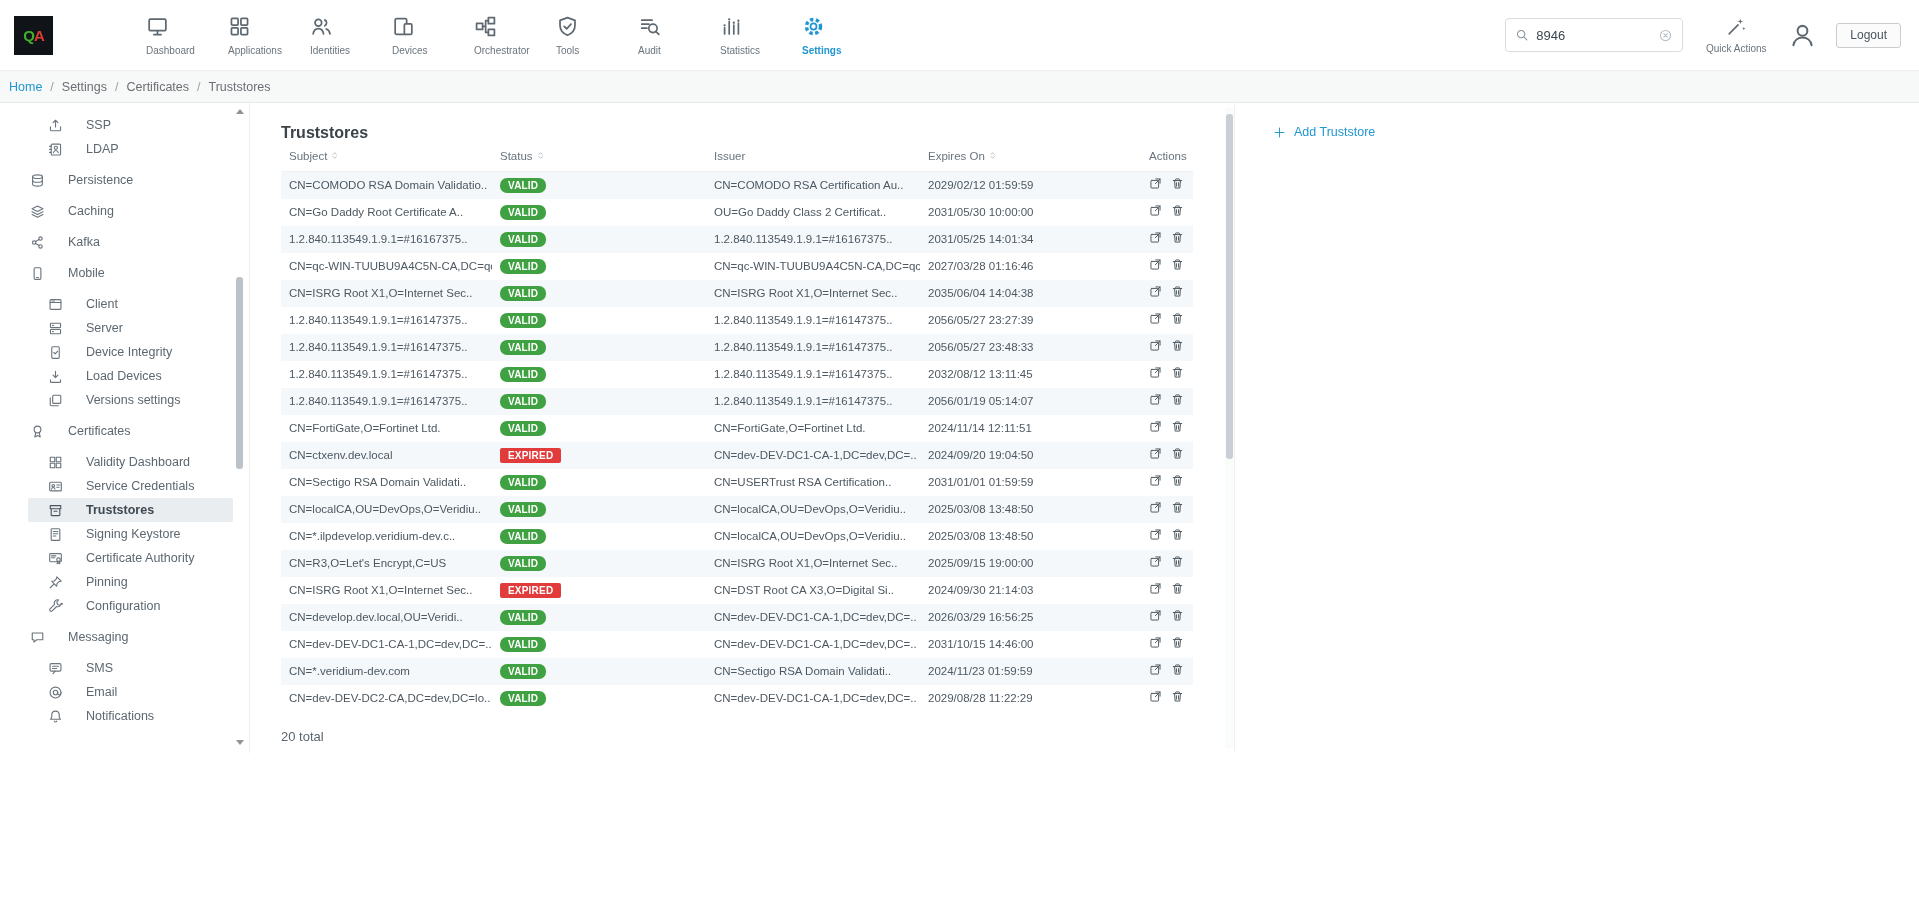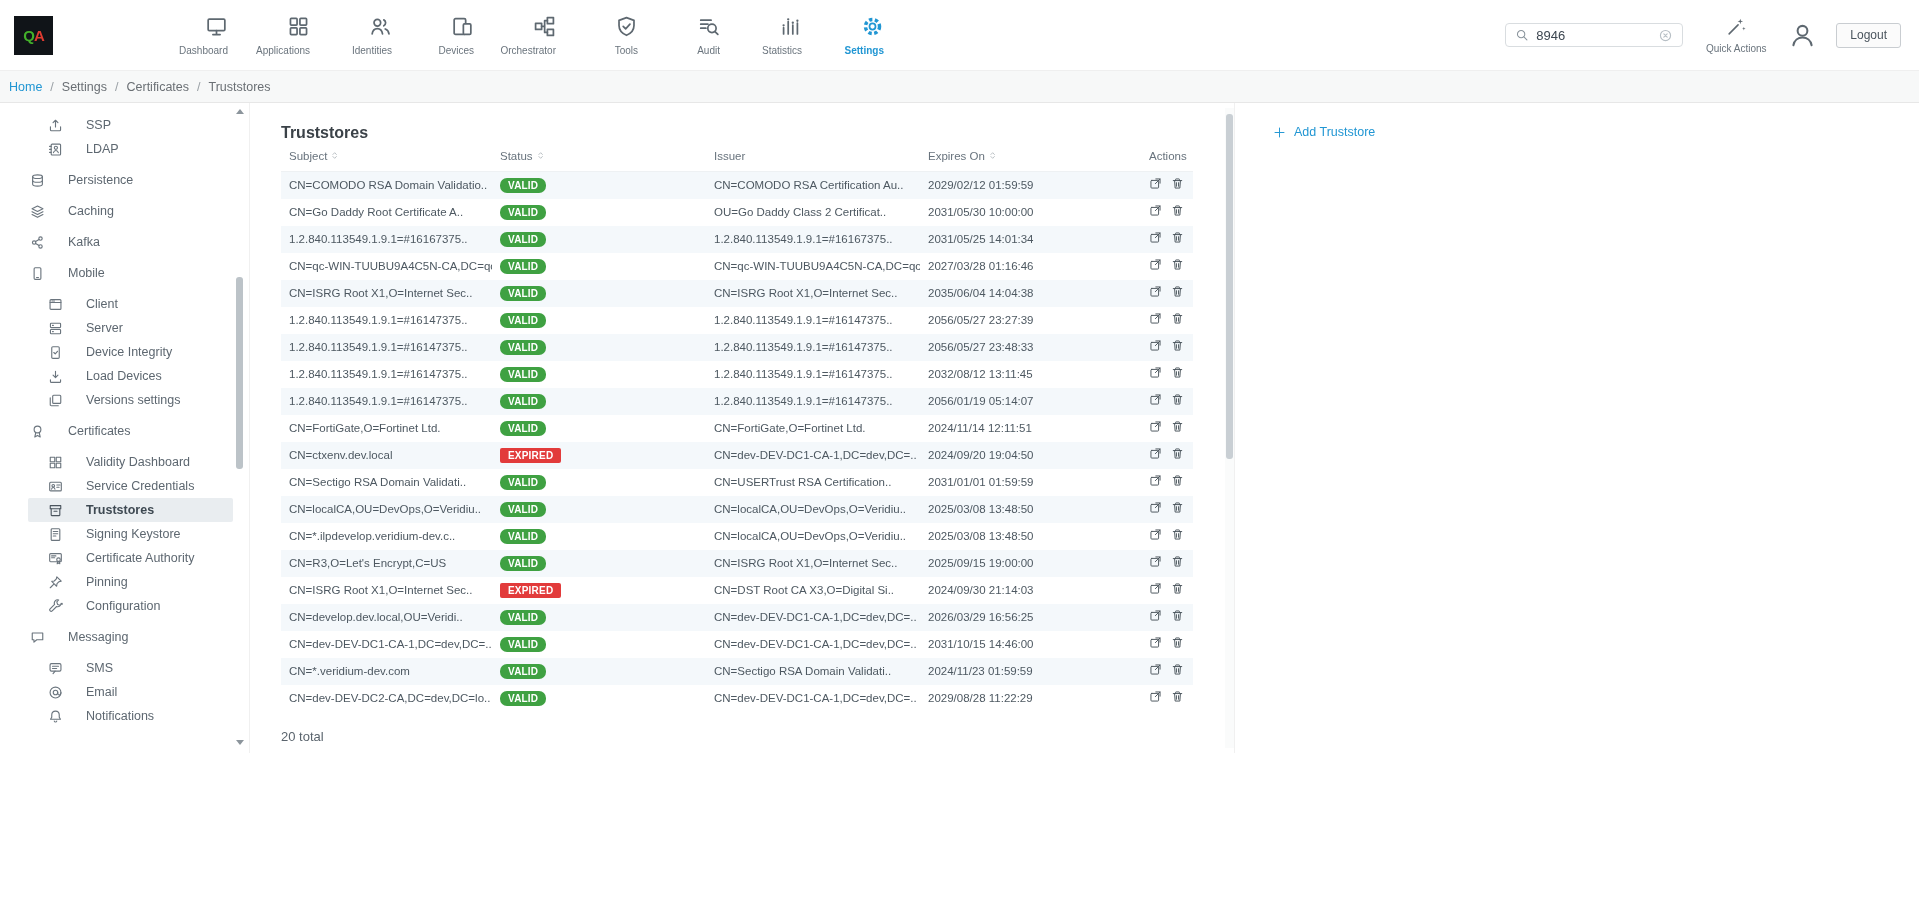--- a/index.html
+++ b/index.html
@@ -7,27 +7,27 @@
   body{font-family:"Liberation Sans","DejaVu Sans",sans-serif;background:#ffffff;color:#5a646d;overflow:hidden;font-size:12px;}
   .ic{display:inline-flex;align-items:center;justify-content:center;}
   .ic svg{width:100%;height:100%;display:block;}
 
   
   .topnav{height:70px;display:flex;align-items:center;background:#fff;}
   .logo{width:39px;height:39px;margin-left:14px;background:#101418;display:flex;align-items:center;justify-content:center;font-weight:bold;font-size:15px;letter-spacing:-1px;cursor:pointer;flex-shrink:0;}
   .logo-q{color:#43b02a;}
   .logo-a{color:#e03c31;}
   .main-nav{display:flex;margin-left:93px;}
-  .nav-item{width:82px;display:flex;flex-direction:column;align-items:flex-end;cursor:pointer;}
+  .nav-item{width:82px;display:flex;flex-direction:column;align-items:flex-start;cursor:pointer;}
   .nav-ic{width:23px;height:23px;color:#5e6870;}
   .nav-label{font-size:10px;margin-top:7px;color:#6a747d;white-space:nowrap;}
   .nav-item.active .nav-ic{color:#2196d3;}
   .nav-item.active .nav-label{color:#2196d3;font-weight:bold;}
   .topnav-right{margin-left:auto;display:flex;align-items:center;gap:20px;padding-right:18px;}
-  .search-box{width:178px;height:24px;border:1px solid #d9dde0;border-radius:4px;display:flex;align-items:center;padding:0 9px;gap:7px;background:#fff;}
+  .search-box{width:178px;height:34px;border:1px solid #d9dde0;border-radius:4px;display:flex;align-items:center;padding:0 9px;gap:7px;background:#fff;}
   .search-ic{width:14px;height:14px;color:#8a949c;flex-shrink:0;}
   .search-input{border:none;outline:none;flex:1;min-width:0;font-size:13px;color:#3c4650;font-family:inherit;background:transparent;}
   .clear-ic{width:15px;height:15px;color:#b7bfc5;cursor:pointer;flex-shrink:0;}
   .quick-actions{width:66px;display:flex;flex-direction:column;align-items:center;cursor:pointer;}
   .wand-ic{width:21px;height:21px;color:#5e6870;}
   .qa-label{font-size:10px;margin-top:6px;color:#6a747d;white-space:nowrap;}
   .user-ic{width:27px;height:27px;color:#5e6870;cursor:pointer;}
   .logout-btn{height:25px;padding:0 13px;border:1px solid #c9cdd1;border-radius:3px;background:#fbfbfb;color:#4a545d;font-size:12px;font-family:inherit;cursor:pointer;}
 
   

